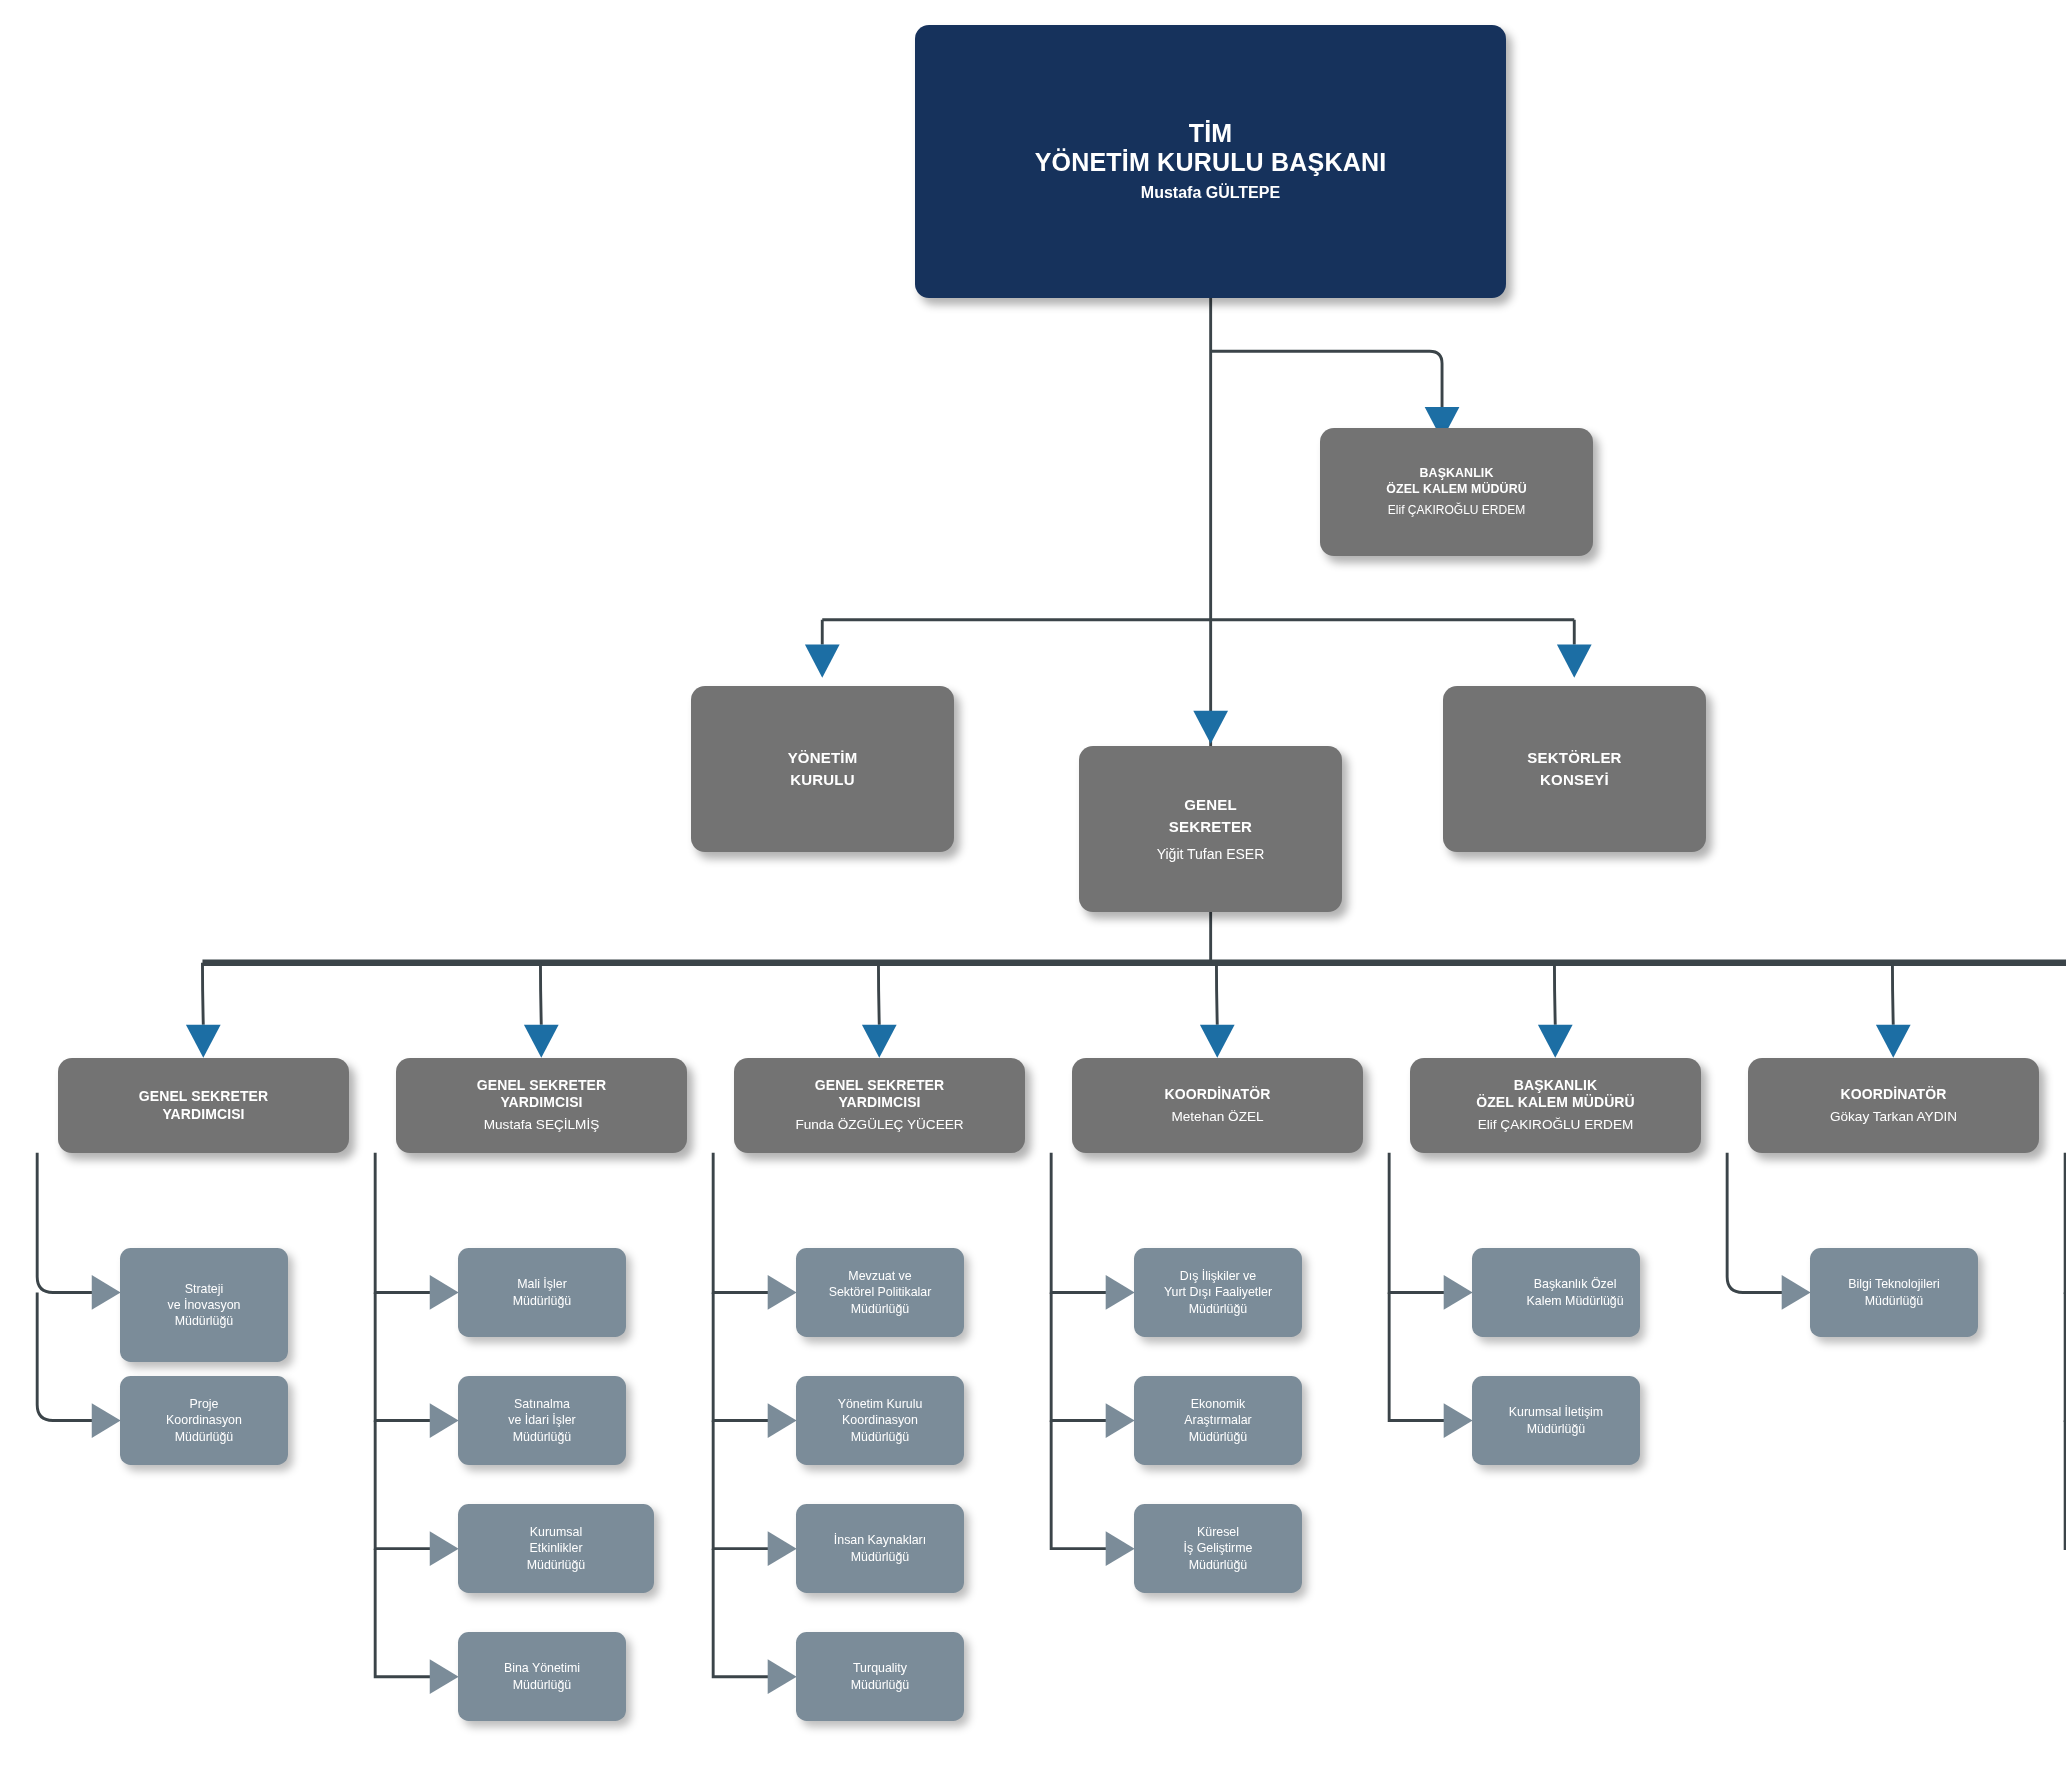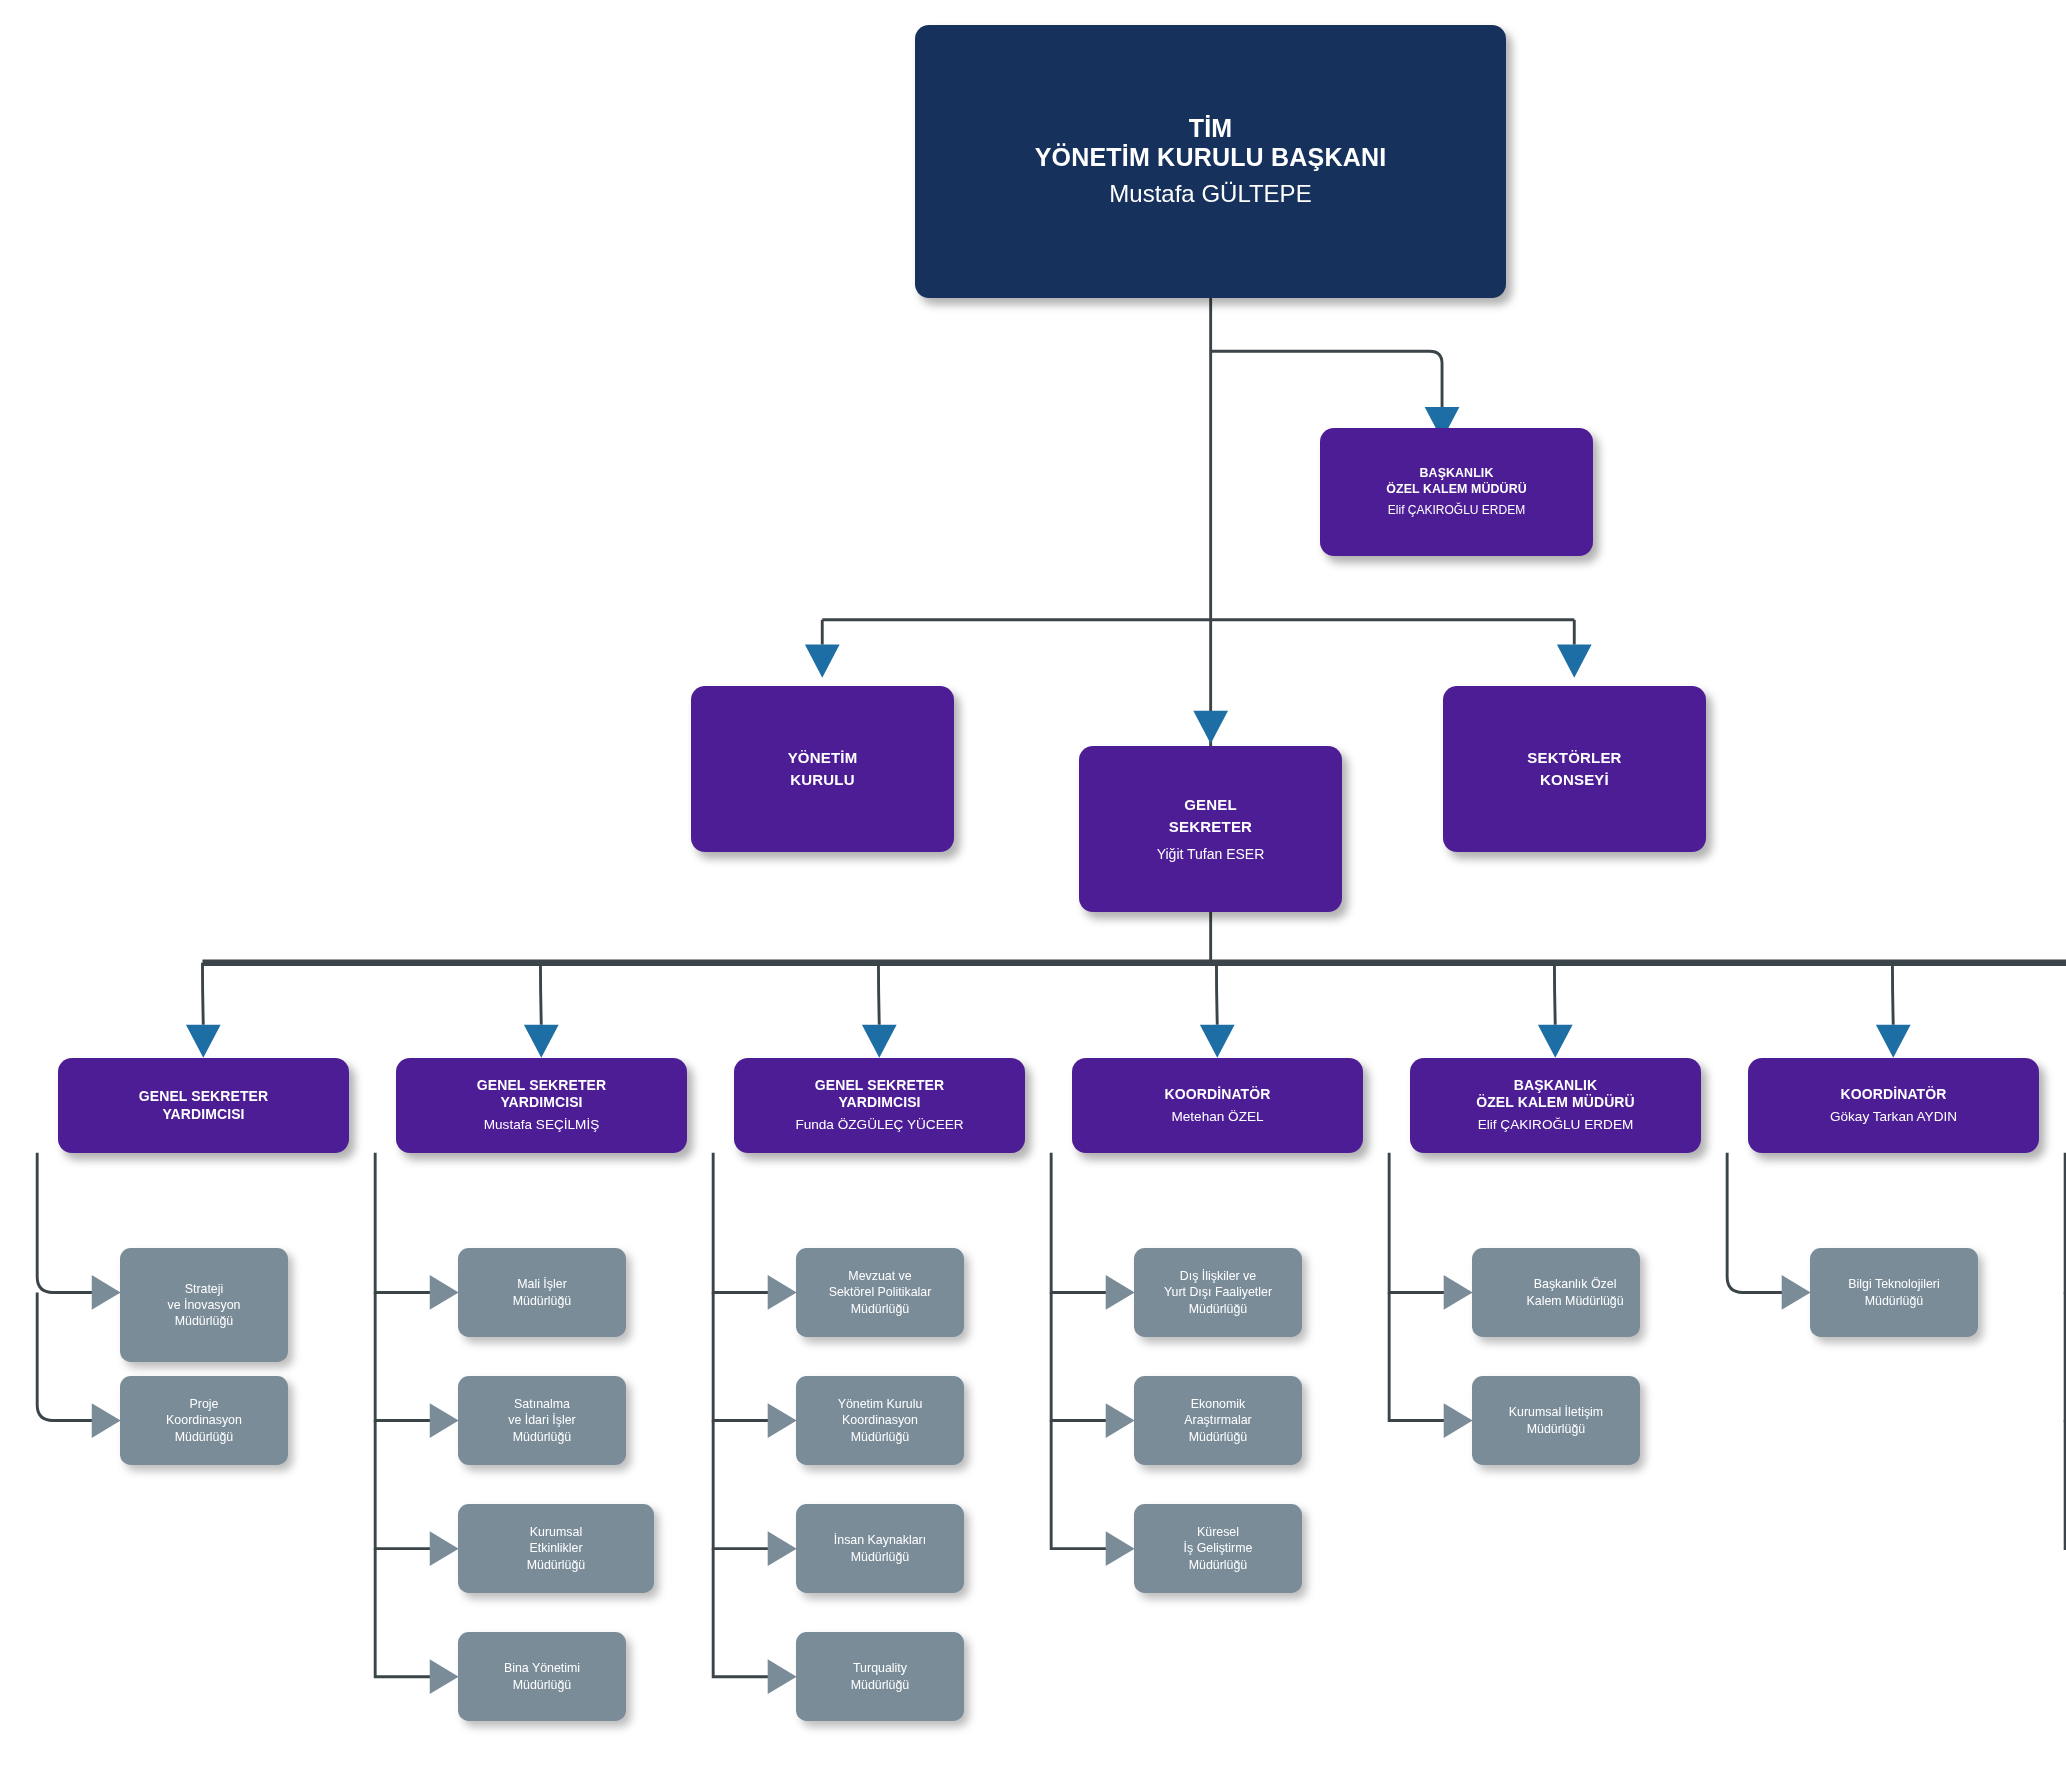--- a/index.html
+++ b/index.html
@@ -30,33 +30,33 @@
     justify-content:center;
     text-align:center;
     color:#ffffff;
     border-radius:14px;
     box-shadow:5.8px 6.6px 9px rgba(0,0,0,0.30);
     padding:4.1px 5.8px;
     z-index:3;
   }
   
   .navy   { background:#16325c; }
-  .blue   { background:#4c1d95; }
+  .blue   { background:#737373; }
   .gray   { background:#7b8c99; }
 
   
   .title-xl .tline{
     font-weight:bold;
     font-size:25px;
     line-height:1.16;
     letter-spacing:0.2px;
   }
   .title-xl .nline{
-    font-weight:normal;
-    font-size:24px;
+    font-weight:bold;
+    font-size:16px;
     line-height:1.3;
     margin-top:6.6px;
   }
   .title-md .tline{
     font-weight:bold;
     font-size:14px;
     line-height:1.22;
     letter-spacing:0.1px;
   }
   .title-md .nline{

